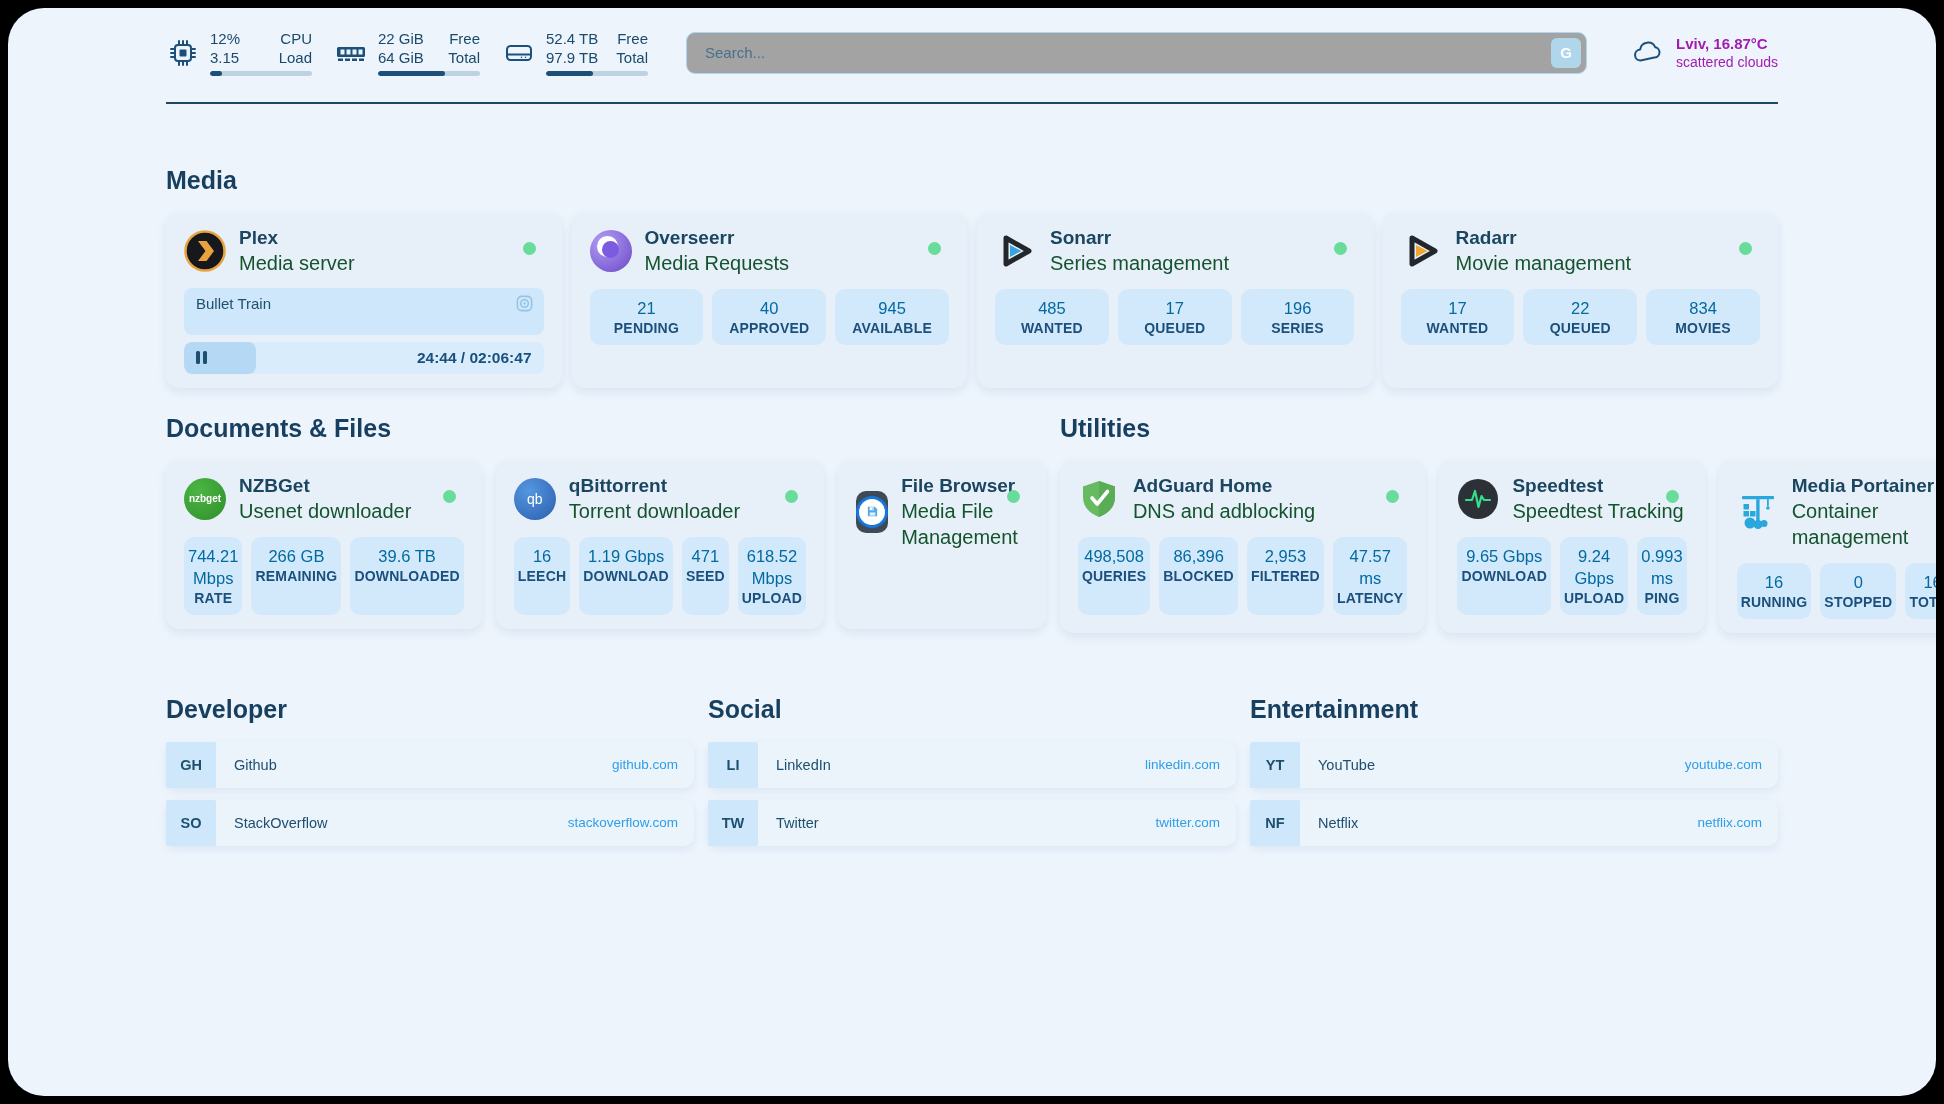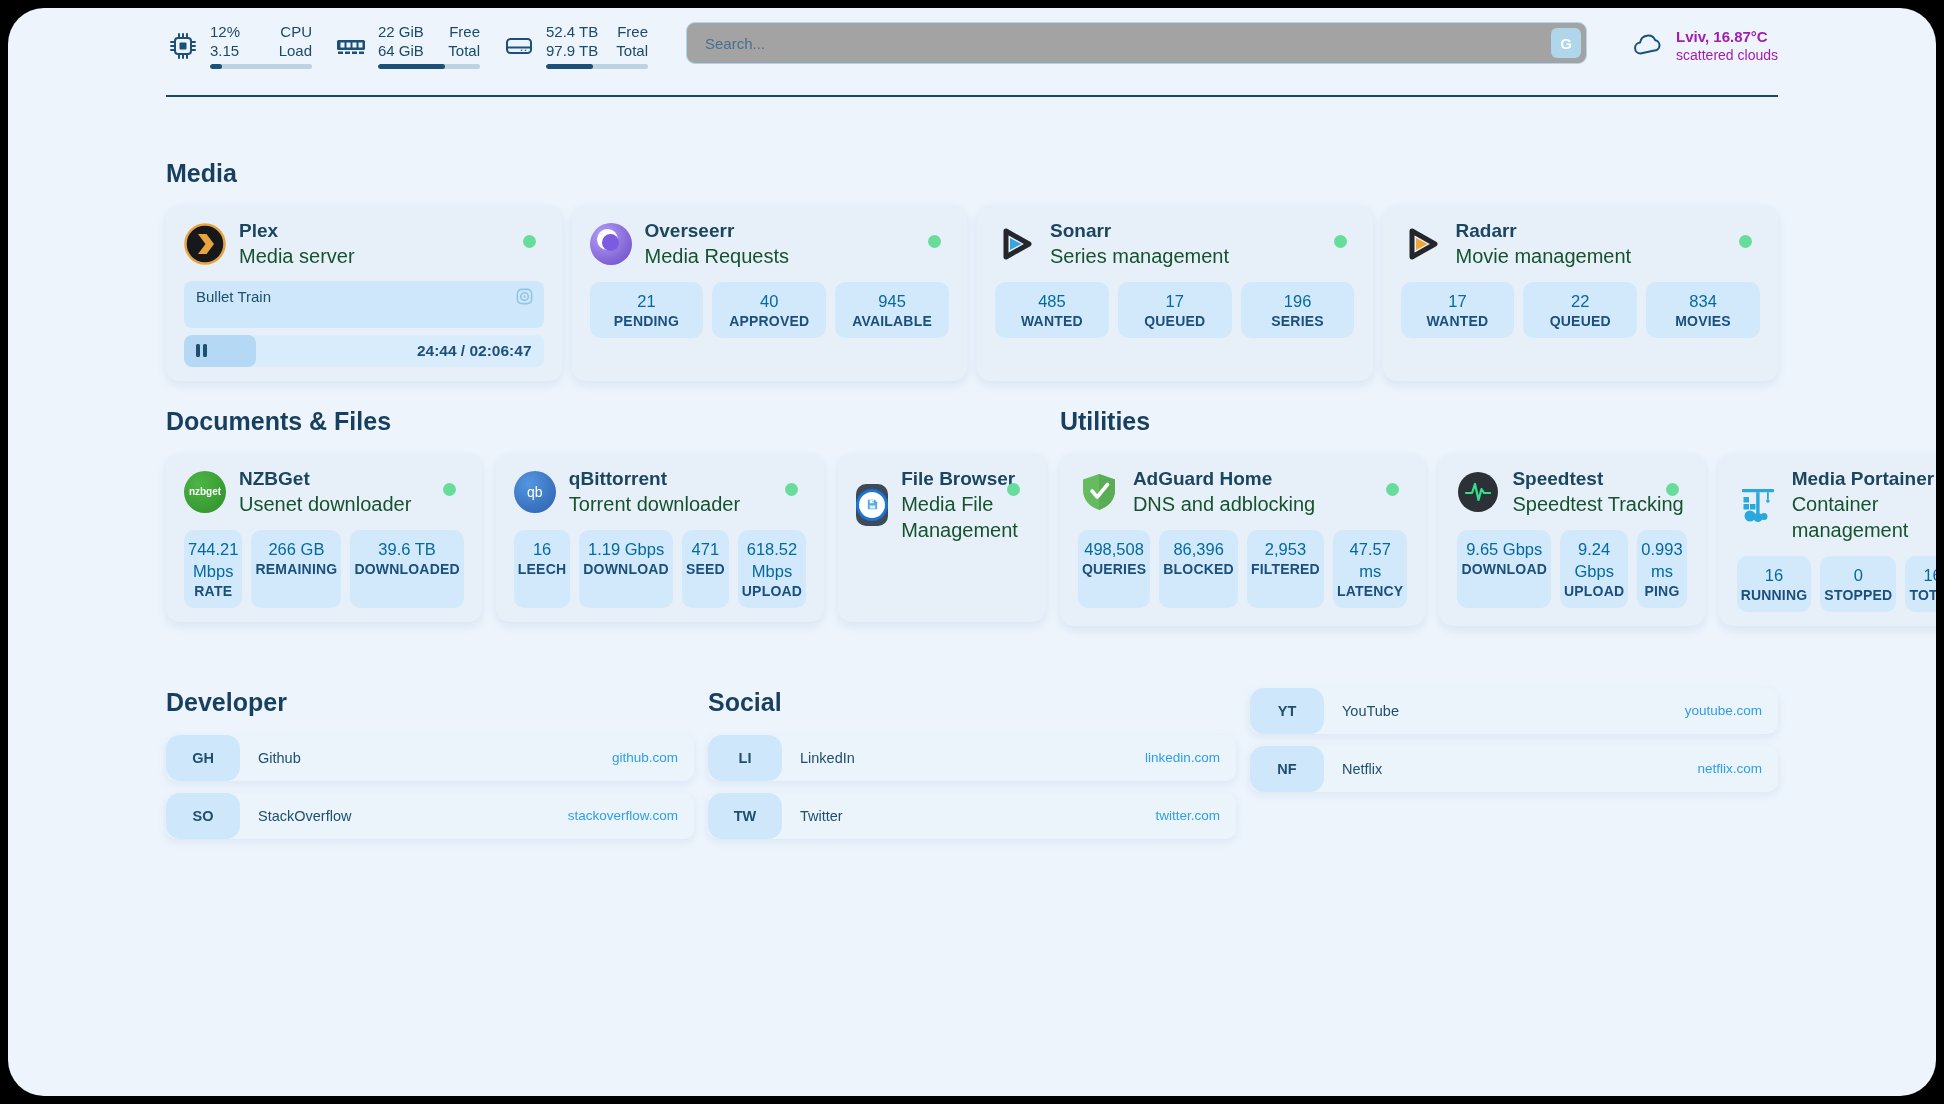--- a/index.html
+++ b/index.html
@@ -4,21 +4,21 @@
 <style>
   html,body{margin:0;padding:0;}
   body{
     width:1944px;height:1104px;background:#000;
     font-family:"Liberation Sans",sans-serif;position:relative;overflow:hidden;
   }
   .page{position:absolute;inset:8px;background:#edf4fc;border-radius:36px;overflow:hidden;}
   .container{width:1612px;margin:0 auto;}
 
   
-  .topbar{display:flex;padding-top:14px;}
+  .topbar{display:flex;align-items:center;padding-top:21px;}
   .hw-group{display:flex;gap:22px;}
   .hw{display:flex;align-items:center;gap:10px;}
   .hw svg{width:34px;height:34px;flex:none;}
   .hw-body{width:102px;}
   .hw-line{display:flex;justify-content:space-between;font-size:15px;color:#1b4a6b;font-weight:500;line-height:19px;}
   .hw-bar{height:5px;background:#bed3e2;border-radius:3px;margin-top:4px;overflow:hidden;}
   .hw-fill{height:100%;background:#1d5078;border-radius:3px;}
 
   .search-box{flex:1;margin:0 42px 0 38px;height:40px;background:#a3a3a3;border:1.5px solid #a9d7f1;
     border-radius:9px;display:flex;align-items:center;padding:0 5px 0 16px;}
@@ -65,22 +65,22 @@
   .two-col{display:grid;grid-template-columns:1fr 1fr;gap:14px;align-items:start;}
   .col .section-title{margin:26px 0 17px;}
   .col .cards{display:flex;flex-direction:row;gap:14px;}
 
   
   .links-grid{display:grid;grid-template-columns:repeat(3,1fr);gap:14px;margin-top:62px;align-items:start;}
   .link-col .section-title{margin-bottom:18px;}
   .link-rows{display:flex;flex-direction:column;gap:12px;}
   .link-row{height:46px;background:#ebf3fb;border-radius:10px;display:flex;align-items:center;
     box-shadow:0 3px 8px rgba(108,152,189,0.14);cursor:pointer;}
-  .link-badge{width:74px;align-self:stretch;background:#cfe7fa;display:flex;align-items:center;justify-content:center;
-    font-size:14.5px;font-weight:600;color:#1d4f6e;border-radius:14px;}
+  .link-badge{width:50px;align-self:stretch;background:#cfe7fa;display:flex;align-items:center;justify-content:center;
+    font-size:14.5px;font-weight:600;color:#1d4f6e;border-radius:2px;}
   .link-name{margin-left:18px;font-size:14.5px;font-weight:500;color:#1d4f6e;}
   .link-url{margin-left:auto;margin-right:16px;font-size:13.5px;color:#2f9ee8;}
 
   
   .badge-circle{width:42px;height:42px;border-radius:50%;color:#fff;display:flex;align-items:center;justify-content:center;}
   .nzb-badge{background:radial-gradient(circle at 35% 30%,#4cb544,#2e8f2b);font-size:10px;font-weight:700;}
   .qb-badge{background:radial-gradient(circle at 35% 30%,#5596e0,#2a5fae);font-size:14px;font-weight:400;}
   .overseerr-badge{background:radial-gradient(circle at 32% 30%,#b59ef6,#6847c6);position:relative;overflow:hidden;}
   .overseerr-badge::before{content:"";position:absolute;left:7px;top:6px;width:21px;height:21px;border-radius:50%;background:#fff;}
   .overseerr-badge::after{content:"";position:absolute;left:12px;top:11px;width:17px;height:17px;border-radius:50%;background:#7b5ce0;}
@@ -527,20 +527,21 @@
           </div>
           <div class="link-row">
             <span class="link-badge">TW</span>
             <span class="link-name">Twitter</span>
             <span class="link-url">twitter.com</span>
           </div>
         </div>
       </div>
 
       <div class="link-col">
+        <div class="section-title">Entertainment</div>
         <div class="link-rows">
           <div class="link-row">
             <span class="link-badge">YT</span>
             <span class="link-name">YouTube</span>
             <span class="link-url">youtube.com</span>
           </div>
           <div class="link-row">
             <span class="link-badge">NF</span>
             <span class="link-name">Netflix</span>
             <span class="link-url">netflix.com</span>

